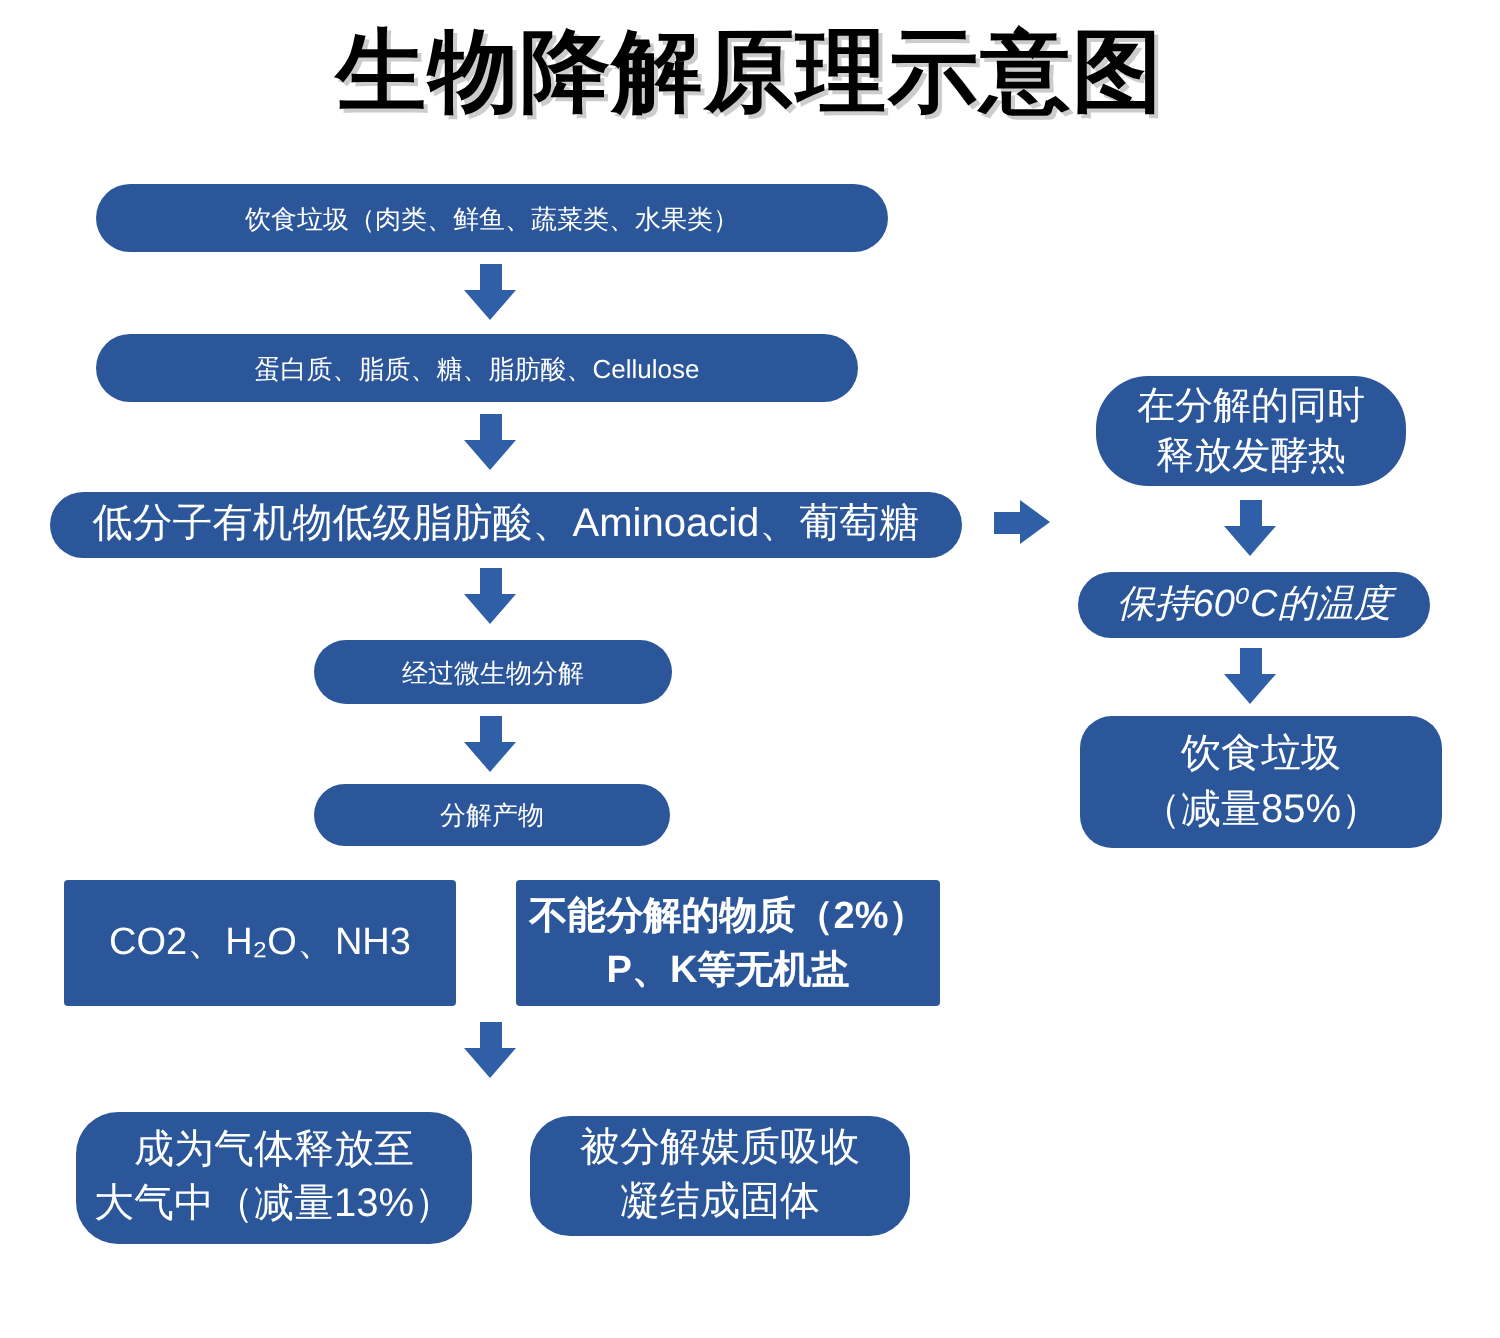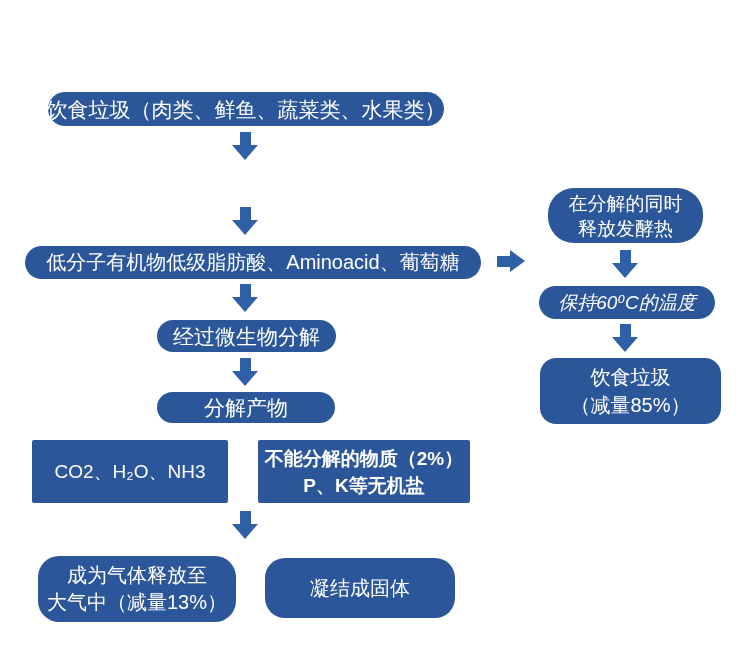--- a/index.html
+++ b/index.html
@@ -20,21 +20,21 @@
   .title{
     position:absolute;left:0;top:8px;width:750px;height:56px;
     text-align:center;font-size:45px;font-weight:700;color:var(--titletext);
     letter-spacing:1px;line-height:56px;
     text-shadow:2px 2px 0 #cccccc;
   }
 
   .node{
     position:absolute;background:var(--box);color:var(--boxtext);
     display:flex;flex-direction:column;align-items:center;justify-content:center;
-    text-align:center;font-size:21px;line-height:27px;white-space:nowrap;
+    text-align:center;font-size:13px;line-height:27px;white-space:nowrap;
   }
   .pill{border-radius:999px;}
 
   
   .n-food   {left:48px; top:92px;  width:396px;height:34px;border-radius:17px;}
   .n-macro  {left:48px; top:167px; width:381px;height:34px;border-radius:17px;}
   .n-lowmol {left:25px; top:246px; width:456px;height:33px;border-radius:17px;font-size:20px;}
   .n-micro  {left:157px;top:320px; width:179px;height:32px;border-radius:16px;}
   .n-prod   {left:157px;top:392px; width:178px;height:31px;border-radius:16px;}
 
@@ -67,30 +67,34 @@
   .arrow-right{position:absolute;display:flex;flex-direction:row;align-items:center;height:22px;}
   .arrow-right .stem{width:13px;height:11px;background:var(--arrow);}
   .arrow-right .head{width:0;height:0;border-top:11px solid transparent;border-bottom:11px solid transparent;border-left:15px solid var(--arrow);}
   .rarrow{left:497px;top:250px;}
 </style>
 </head>
 <body>
 
 <div class="canvas">
 
+  <div class="title">生物降解原理示意图</div>
 
   <div class="node pill n-food">
     <span>饮食垃圾（肉类、鲜鱼、蔬菜类、水果类）</span>
   </div>
 
   <div class="arrow-down a1">
     <div class="stem"></div>
       <div class="head"></div>
   </div>
 
+  <div class="node pill n-macro">
+    <span>蛋白质、脂质、糖、脂肪酸、Cellulose</span>
+  </div>
 
   <div class="arrow-down a2">
     <div class="stem"></div>
       <div class="head"></div>
   </div>
 
   <div class="node pill n-lowmol">
     <span>低分子有机物低级脂肪酸、Aminoacid、葡萄糖</span>
   </div>
 
@@ -130,20 +134,21 @@
     <div class="stem"></div>
       <div class="head"></div>
   </div>
 
   <div class="node n-gas">
     <span>成为气体释放至</span>
     <span>大气中（减量13%）</span>
   </div>
 
   <div class="node n-solid">
+    <span>被分解媒质吸收</span>
     <span>凝结成固体</span>
   </div>
 
   <div class="node n-heat">
     <span>在分解的同时</span>
     <span>释放发酵热</span>
   </div>
 
   <div class="arrow-down ra1">
     <div class="stem"></div>

